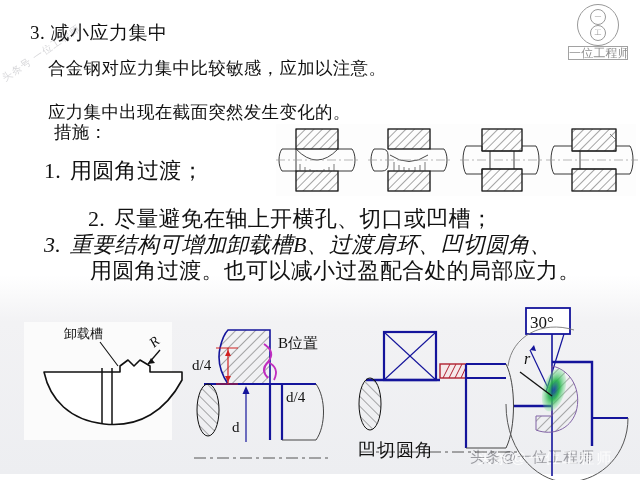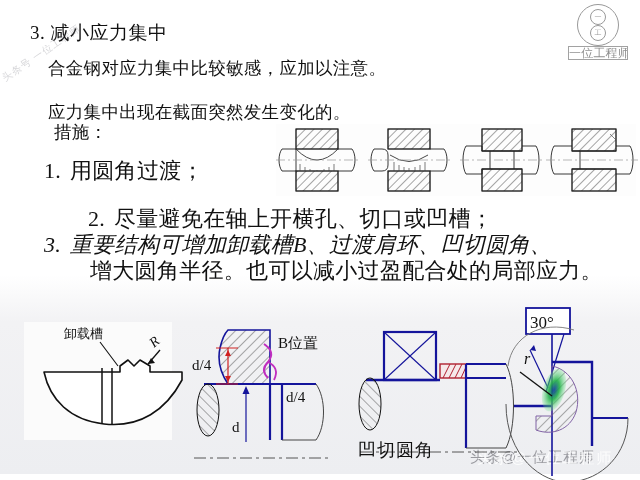--- a/index.html
+++ b/index.html
@@ -162,21 +162,21 @@
 
   <div class="item i1">
     <span class="num">1.</span><span>用圆角过渡；</span>
   </div>
   <div class="item i2">
     <span class="num">2.</span><span>尽量避免在轴上开横孔、切口或凹槽；</span>
   </div>
   <div class="item i3">
     <span class="num">3.</span><span>重要结构可增加卸载槽B、过渡肩环、凹切圆角、</span>
   </div>
-  <div class="item i3b">增大圆角半径。也可以减小过盈配合处的局部应力。</div>
+  <div class="item i3b">用圆角过渡。也可以减小过盈配合处的局部应力。</div>
 
   <div id="logo">
     <div class="circ"></div>
     <div class="sub1">一</div>
     <div class="sub2">工</div>
     <div class="plate">一位工程师</div>
   </div>
 
   <div class="wm-diag">头条号 一位工程师</div>
   <div class="wm-bottom">头条@一位工程师</div>

